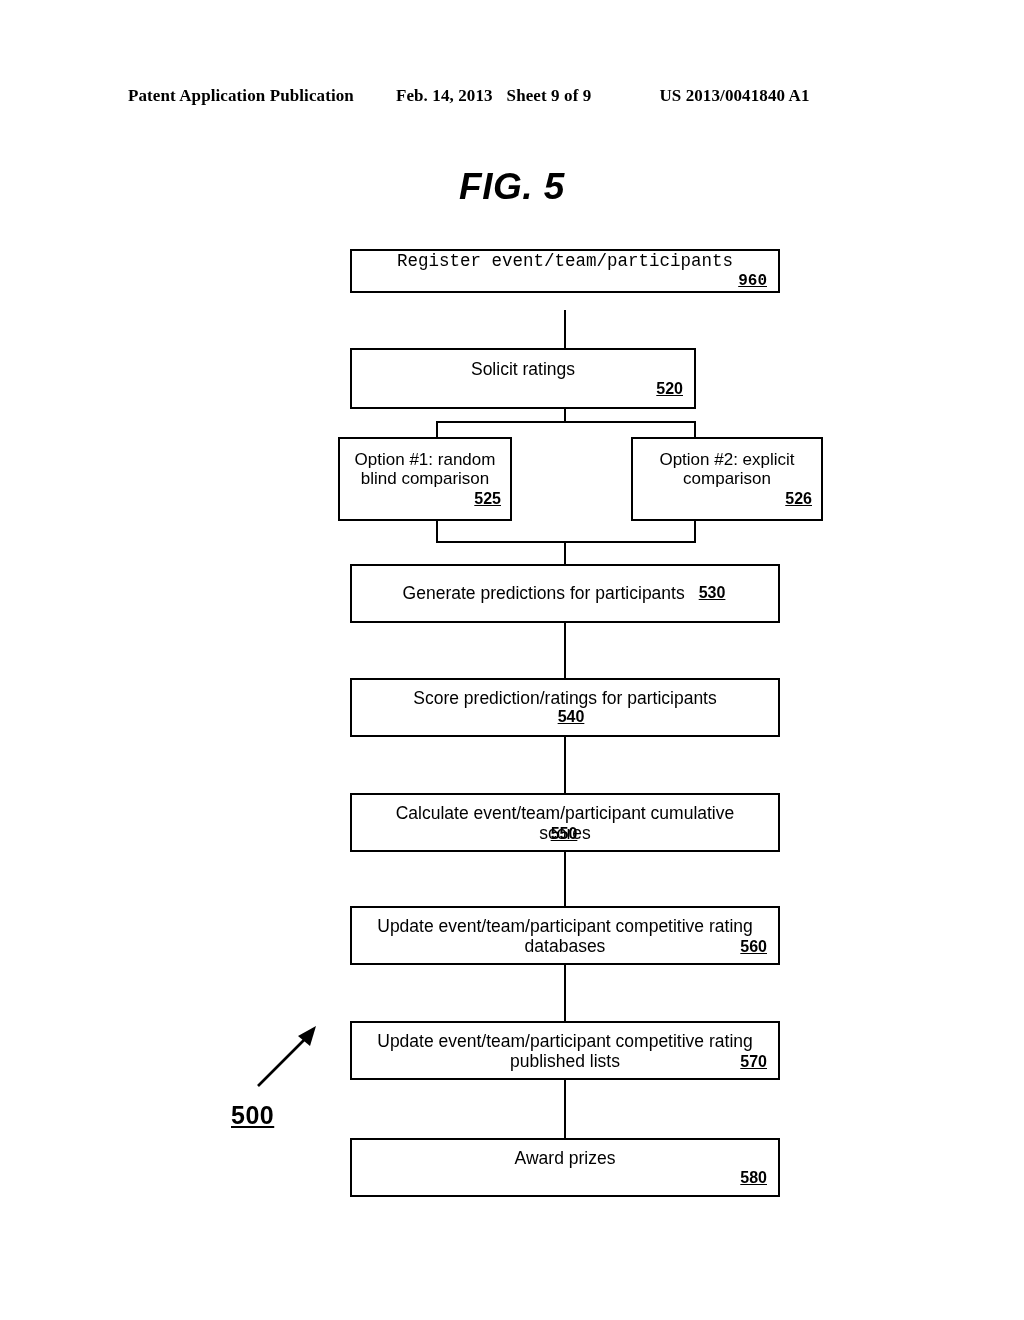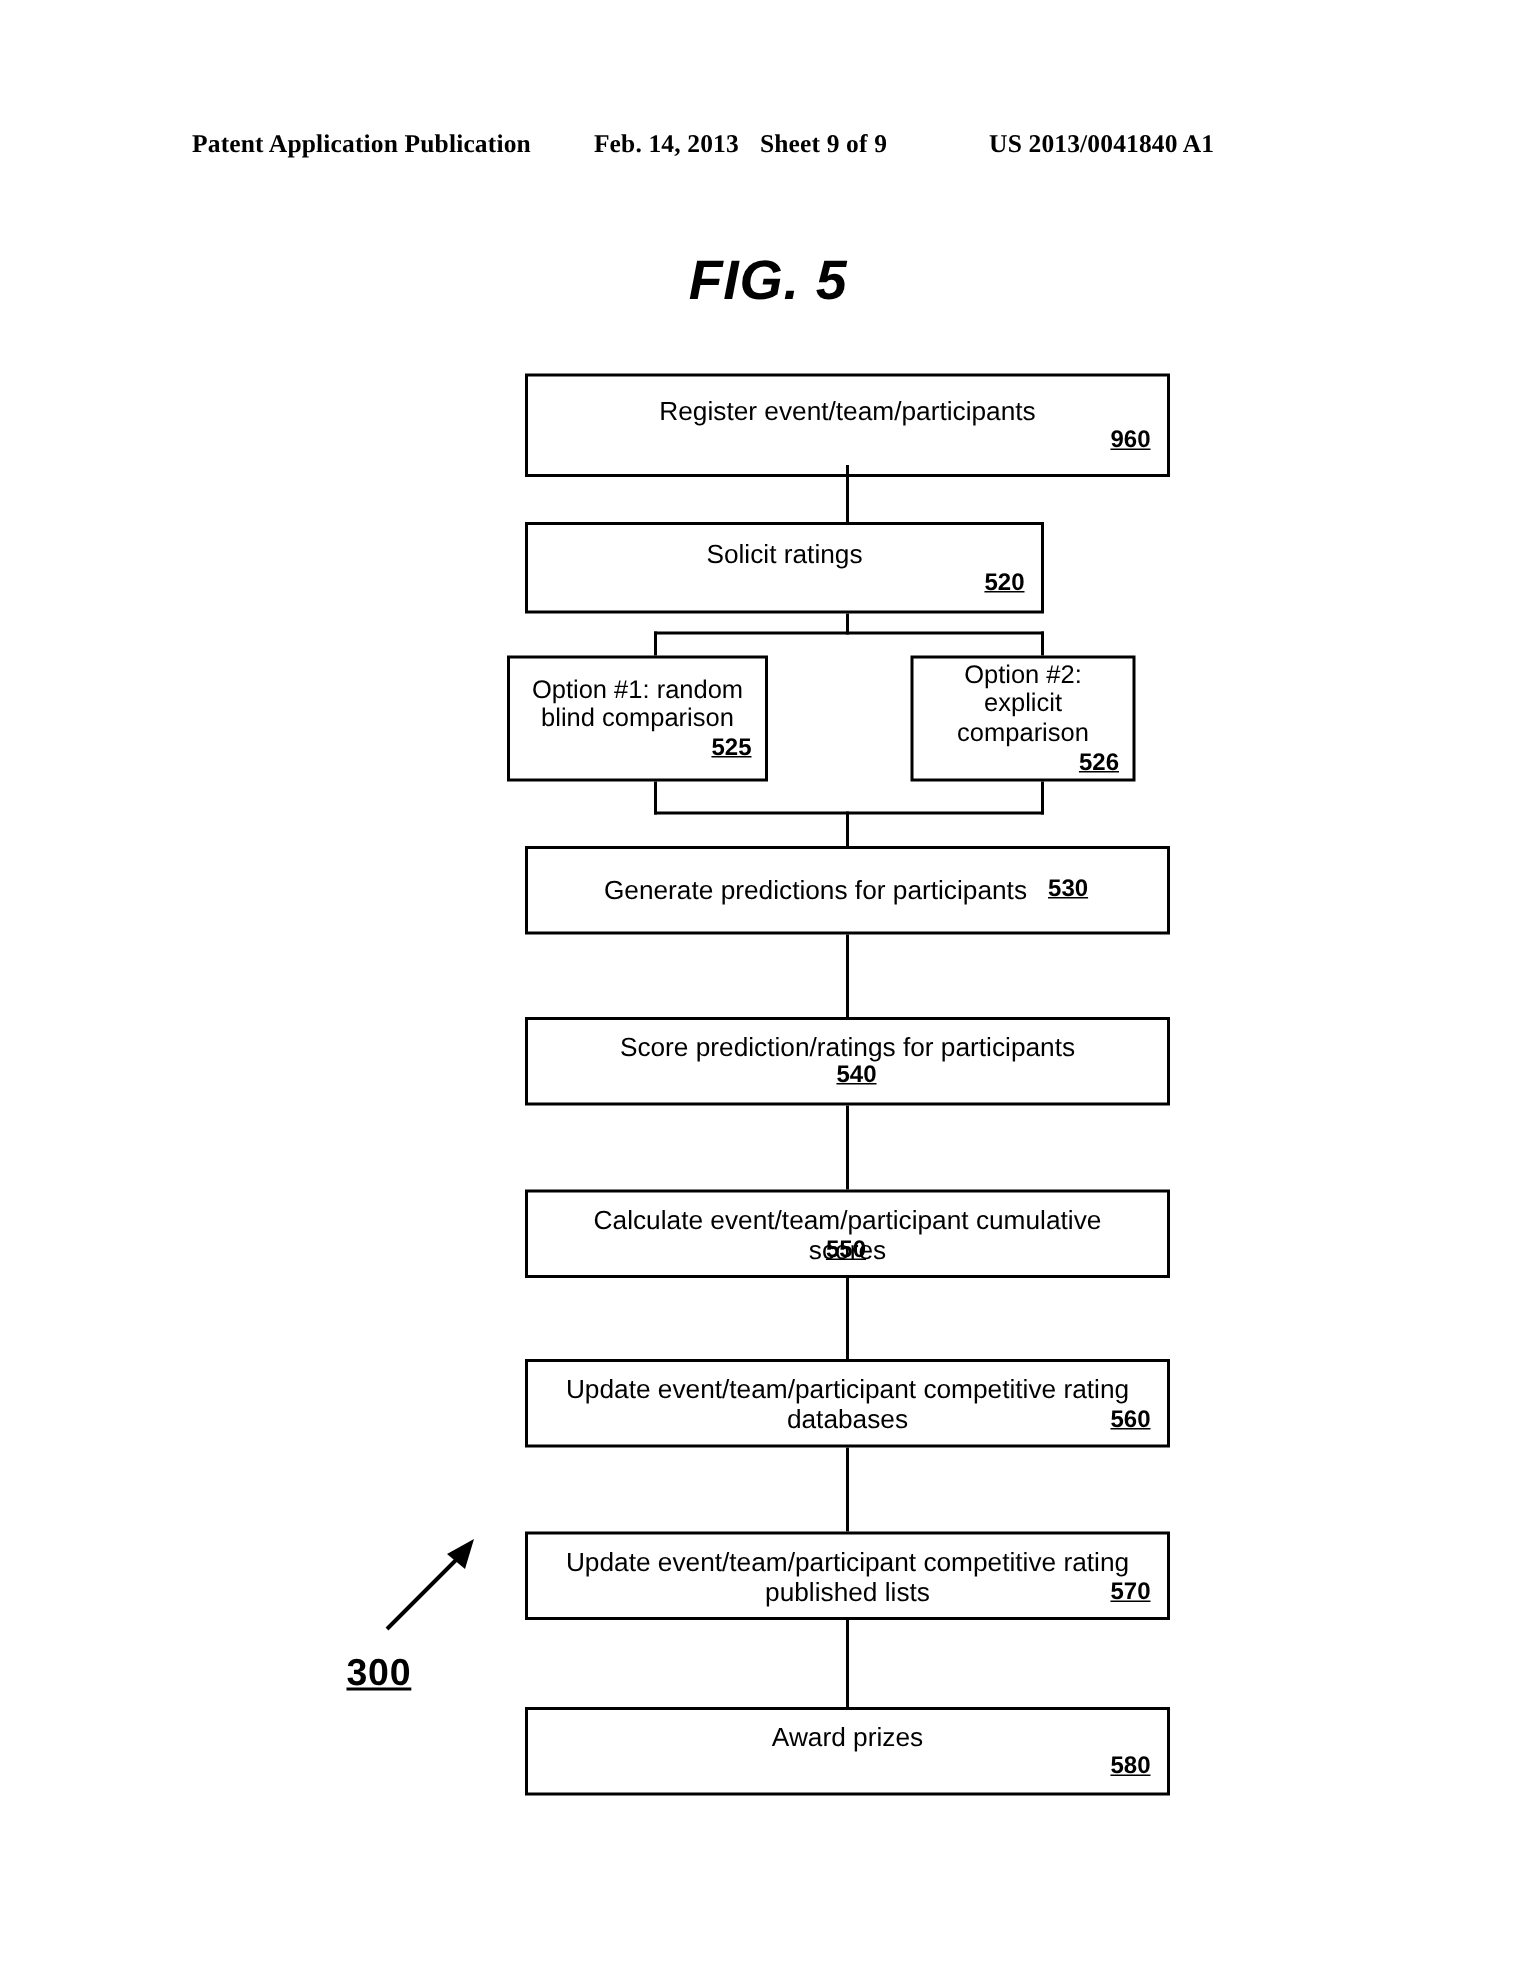--- a/index.html
+++ b/index.html
@@ -159,21 +159,21 @@
   <span class="hdr-pub">Patent Application Publication</span>
   <span class="hdr-date">Feb. 14, 2013</span>
   <span class="hdr-sheet">Sheet 9 of 9</span>
   <span class="hdr-num">US 2013/0041840 A1</span>
 </div>
 
 <div class="fig-title">FIG. 5</div>
 
 <div id="flow">
 
-  <div class="node" style="left:350px; top:249px; width:430px; height:69px;">
+  <div class="node" style="left:350px; top:249px; width:430px; height:44px;font-family:Liberation Mono, monospace;">
     <div class="label">Register event/team/participants</div>
     <div class="refnum">960</div>
   </div>
 
   <div class="ln v" style="left:564px; top:310px; height:38px;"></div>
 
   <div class="node" style="left:350px; top:348px; width:346px; height:61px;">
     <div class="label">Solicit ratings</div>
     <div class="refnum">520</div>
   </div>
@@ -182,21 +182,21 @@
   <div class="ln h" style="left:436px; top:421px; width:260px;"></div>
   <div class="ln v" style="left:436px; top:421px; height:17px;"></div>
   <div class="ln v" style="left:694px; top:421px; height:17px;"></div>
 
   <div class="node option" style="left:338px; top:437px; width:174px; height:84px;">
     <div class="label">Option #1: random
 blind comparison</div>
     <div class="refnum">525</div>
   </div>
 
-  <div class="node option" style="left:607px; top:437px; width:150px; height:84px;">
+  <div class="node option" style="left:631px; top:437px; width:192px; height:84px;">
     <div class="label">Option #2: explicit
 comparison</div>
     <div class="refnum">526</div>
   </div>
 
   <div class="ln v" style="left:436px; top:521px; height:22px;"></div>
   <div class="ln v" style="left:694px; top:521px; height:22px;"></div>
   <div class="ln h" style="left:436px; top:541px; width:260px;"></div>
   <div class="ln v" style="left:564px; top:541px; height:24px;"></div>
 
@@ -241,15 +241,15 @@
   <div class="node" style="left:350px; top:1138px; width:430px; height:59px;">
     <div class="label">Award prizes</div>
     <div class="refnum">580</div>
   </div>
 
   <svg class="callout-arrow" viewBox="0 0 76 72">
     <line x1="8" y1="64" x2="56" y2="16" stroke="#000000" stroke-width="2.6"></line>
     <polygon points="66,4 48,14 60,24" fill="#000000"></polygon>
   </svg>
 
-  <div class="callout-500">300</div>
+  <div class="callout-500">500</div>
 
 </div>
 
 </body></html>

